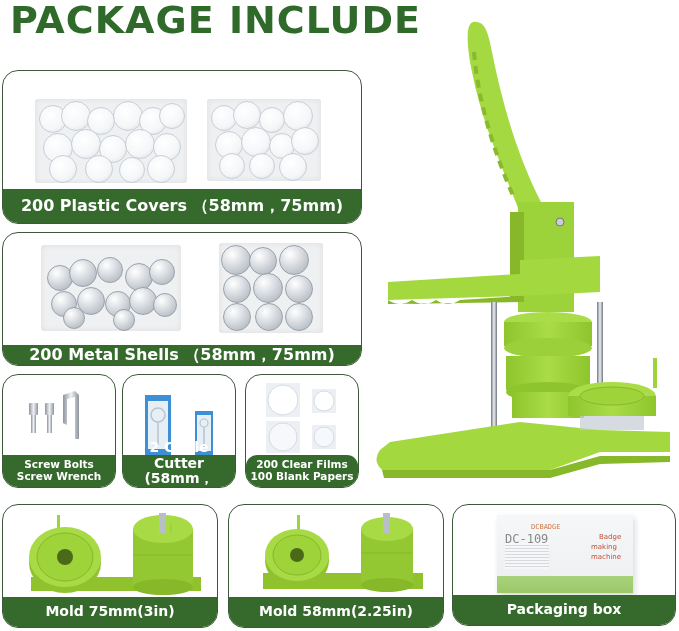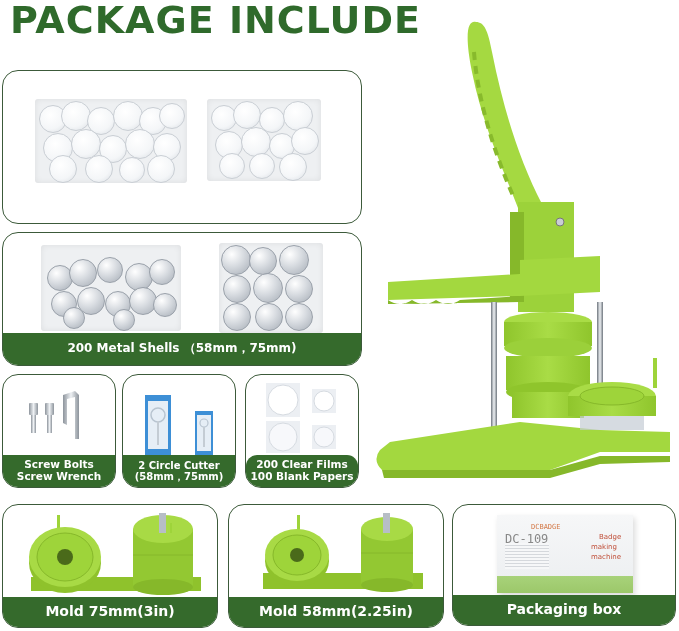--- a/index.html
+++ b/index.html
@@ -67,20 +67,21 @@
     <div class="disc white" style="left:52px;top:8px;width:26px;height:26px;"></div>
     <div class="disc white" style="left:76px;top:2px;width:30px;height:30px;"></div>
     <div class="disc white" style="left:8px;top:32px;width:28px;height:28px;"></div>
     <div class="disc white" style="left:34px;top:28px;width:30px;height:30px;"></div>
     <div class="disc white" style="left:62px;top:34px;width:26px;height:26px;"></div>
     <div class="disc white" style="left:84px;top:28px;width:28px;height:28px;"></div>
     <div class="disc white" style="left:12px;top:54px;width:26px;height:26px;"></div>
     <div class="disc white" style="left:42px;top:54px;width:26px;height:26px;"></div>
     <div class="disc white" style="left:72px;top:54px;width:28px;height:28px;"></div>
   </div>
+  <div class="label" style="height:34px; font-size:16px;">200 Plastic Covers （58mm，75mm)</div>
 </div>
 
 <div class="card" style="left:2px; top:232px; width:360px; height:134px;">
   <div class="bag" style="left:38px; top:12px; width:140px; height:86px;">
     <div class="disc metal" style="left:6px;top:20px;width:26px;height:26px;"></div>
     <div class="disc metal" style="left:28px;top:14px;width:28px;height:28px;"></div>
     <div class="disc metal" style="left:56px;top:12px;width:26px;height:26px;"></div>
     <div class="disc metal" style="left:84px;top:18px;width:28px;height:28px;"></div>
     <div class="disc metal" style="left:108px;top:14px;width:26px;height:26px;"></div>
     <div class="disc metal" style="left:10px;top:46px;width:26px;height:26px;"></div>
@@ -95,21 +96,21 @@
     <div class="disc metal" style="left:2px;top:2px;width:30px;height:30px;"></div>
     <div class="disc metal" style="left:30px;top:4px;width:28px;height:28px;"></div>
     <div class="disc metal" style="left:60px;top:2px;width:30px;height:30px;"></div>
     <div class="disc metal" style="left:4px;top:32px;width:28px;height:28px;"></div>
     <div class="disc metal" style="left:34px;top:30px;width:30px;height:30px;"></div>
     <div class="disc metal" style="left:66px;top:32px;width:28px;height:28px;"></div>
     <div class="disc metal" style="left:4px;top:60px;width:28px;height:28px;"></div>
     <div class="disc metal" style="left:36px;top:60px;width:28px;height:28px;"></div>
     <div class="disc metal" style="left:66px;top:60px;width:28px;height:28px;"></div>
   </div>
-  <div class="label" style="height:32px; font-size:12px;">200 Metal Shells （58mm，75mm)</div>
+  <div class="label" style="height:20px; font-size:16px;">200 Metal Shells （58mm，75mm)</div>
 </div>
 
 <div class="card" style="left:2px; top:374px; width:114px; height:114px;">
   <svg class="photo" style="left:20px; top:12px;" width="70" height="60" viewBox="0 0 70 60">
     <defs>
       <linearGradient id="steel" x1="0" x2="1" y1="0" y2="0">
         <stop offset="0" stop-color="#8d949c"></stop>
           <stop offset="0.5" stop-color="#eef1f4"></stop>
           <stop offset="1" stop-color="#8d949c"></stop>
       </linearGradient>
@@ -130,21 +131,21 @@
   <svg class="photo" style="left:22px; top:14px;" width="74" height="70" viewBox="0 0 74 70">
     <rect x="0" y="6" width="26" height="60" fill="#3d8fd6"></rect>
     <rect x="3" y="12" width="20" height="48" fill="#e6eef6"></rect>
     <circle cx="13" cy="26" r="7" fill="none" stroke="#b8c4d0" stroke-width="1.5"></circle>
     <rect x="12" y="32" width="2" height="24" fill="#c4ccd4"></rect>
     <rect x="50" y="22" width="18" height="44" fill="#3d8fd6"></rect>
     <rect x="52" y="26" width="14" height="36" fill="#e6eef6"></rect>
     <circle cx="59" cy="34" r="4" fill="none" stroke="#b8c4d0" stroke-width="1.2"></circle>
     <rect x="58" y="38" width="2" height="20" fill="#c4ccd4"></rect>
   </svg>
-  <div class="label" style="height:32px; font-size:10px;">
+  <div class="label" style="height:32px; font-size:14px;">
     <span>2 Circle Cutter</span>
     <span>(58mm，75mm)</span>
   </div>
 </div>
 
 <div class="card" style="left:245px; top:374px; width:114px; height:114px;">
   <svg class="photo" style="left:18px; top:6px;" width="80" height="74" viewBox="0 0 80 74">
     <rect x="2" y="2" width="34" height="34" fill="#eceff3"></rect>
     <circle cx="19" cy="19" r="15" fill="#ffffff" stroke="#d6dbe1"></circle>
     <rect x="48" y="8" width="24" height="24" fill="#eceff3"></rect>

